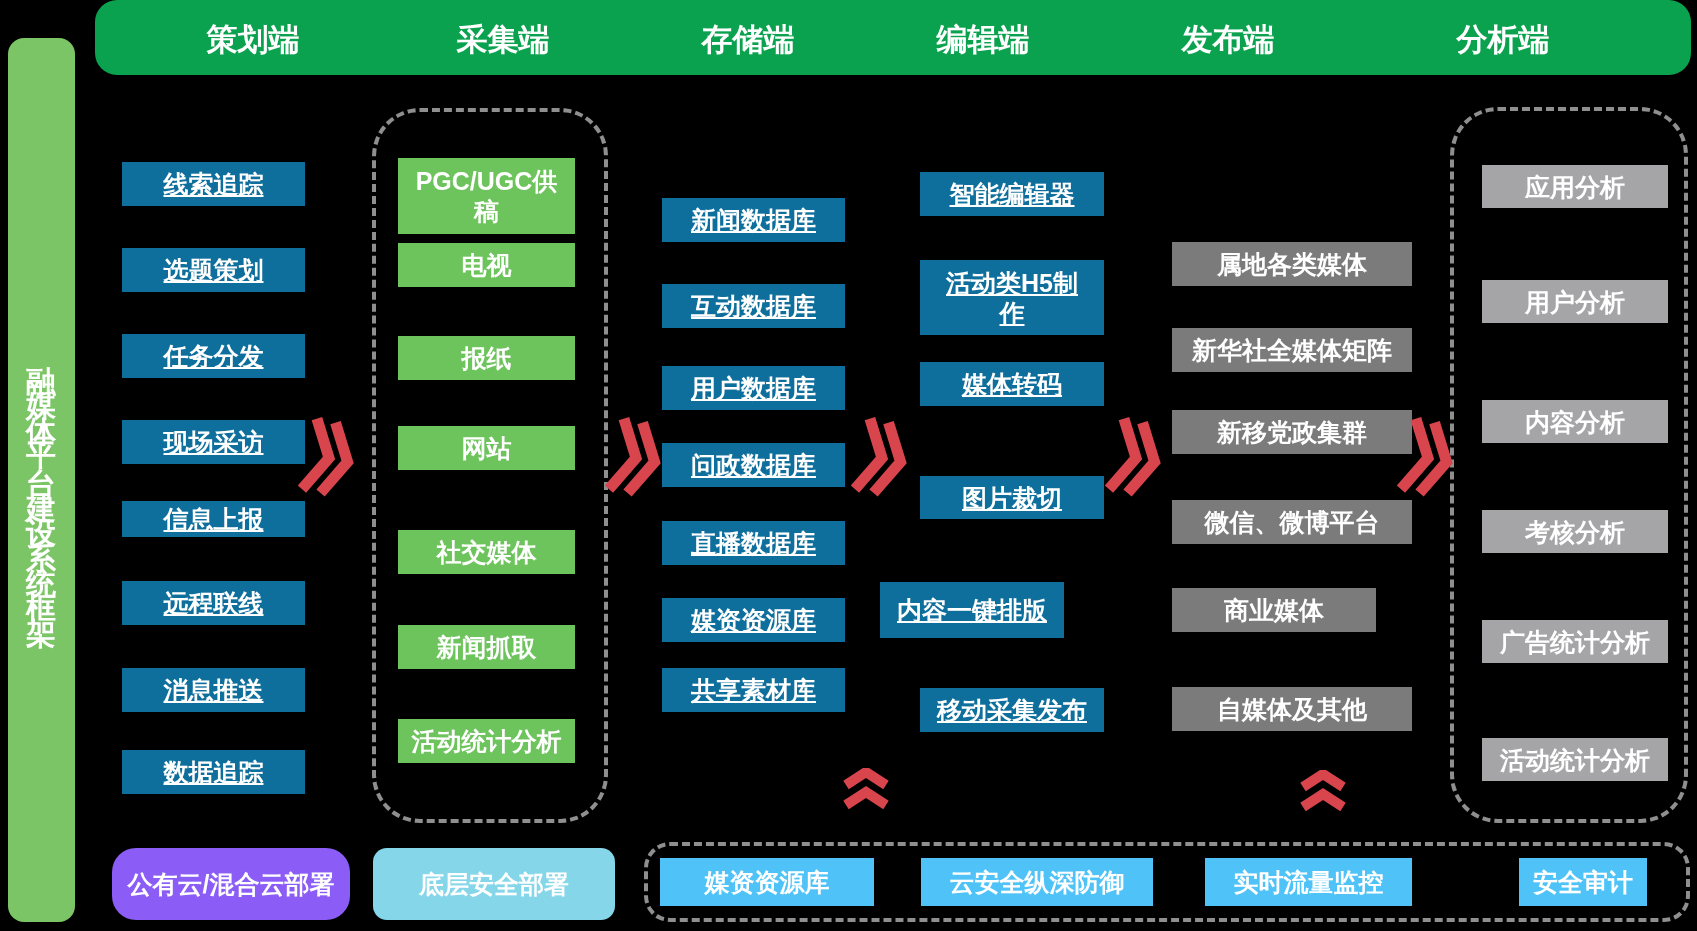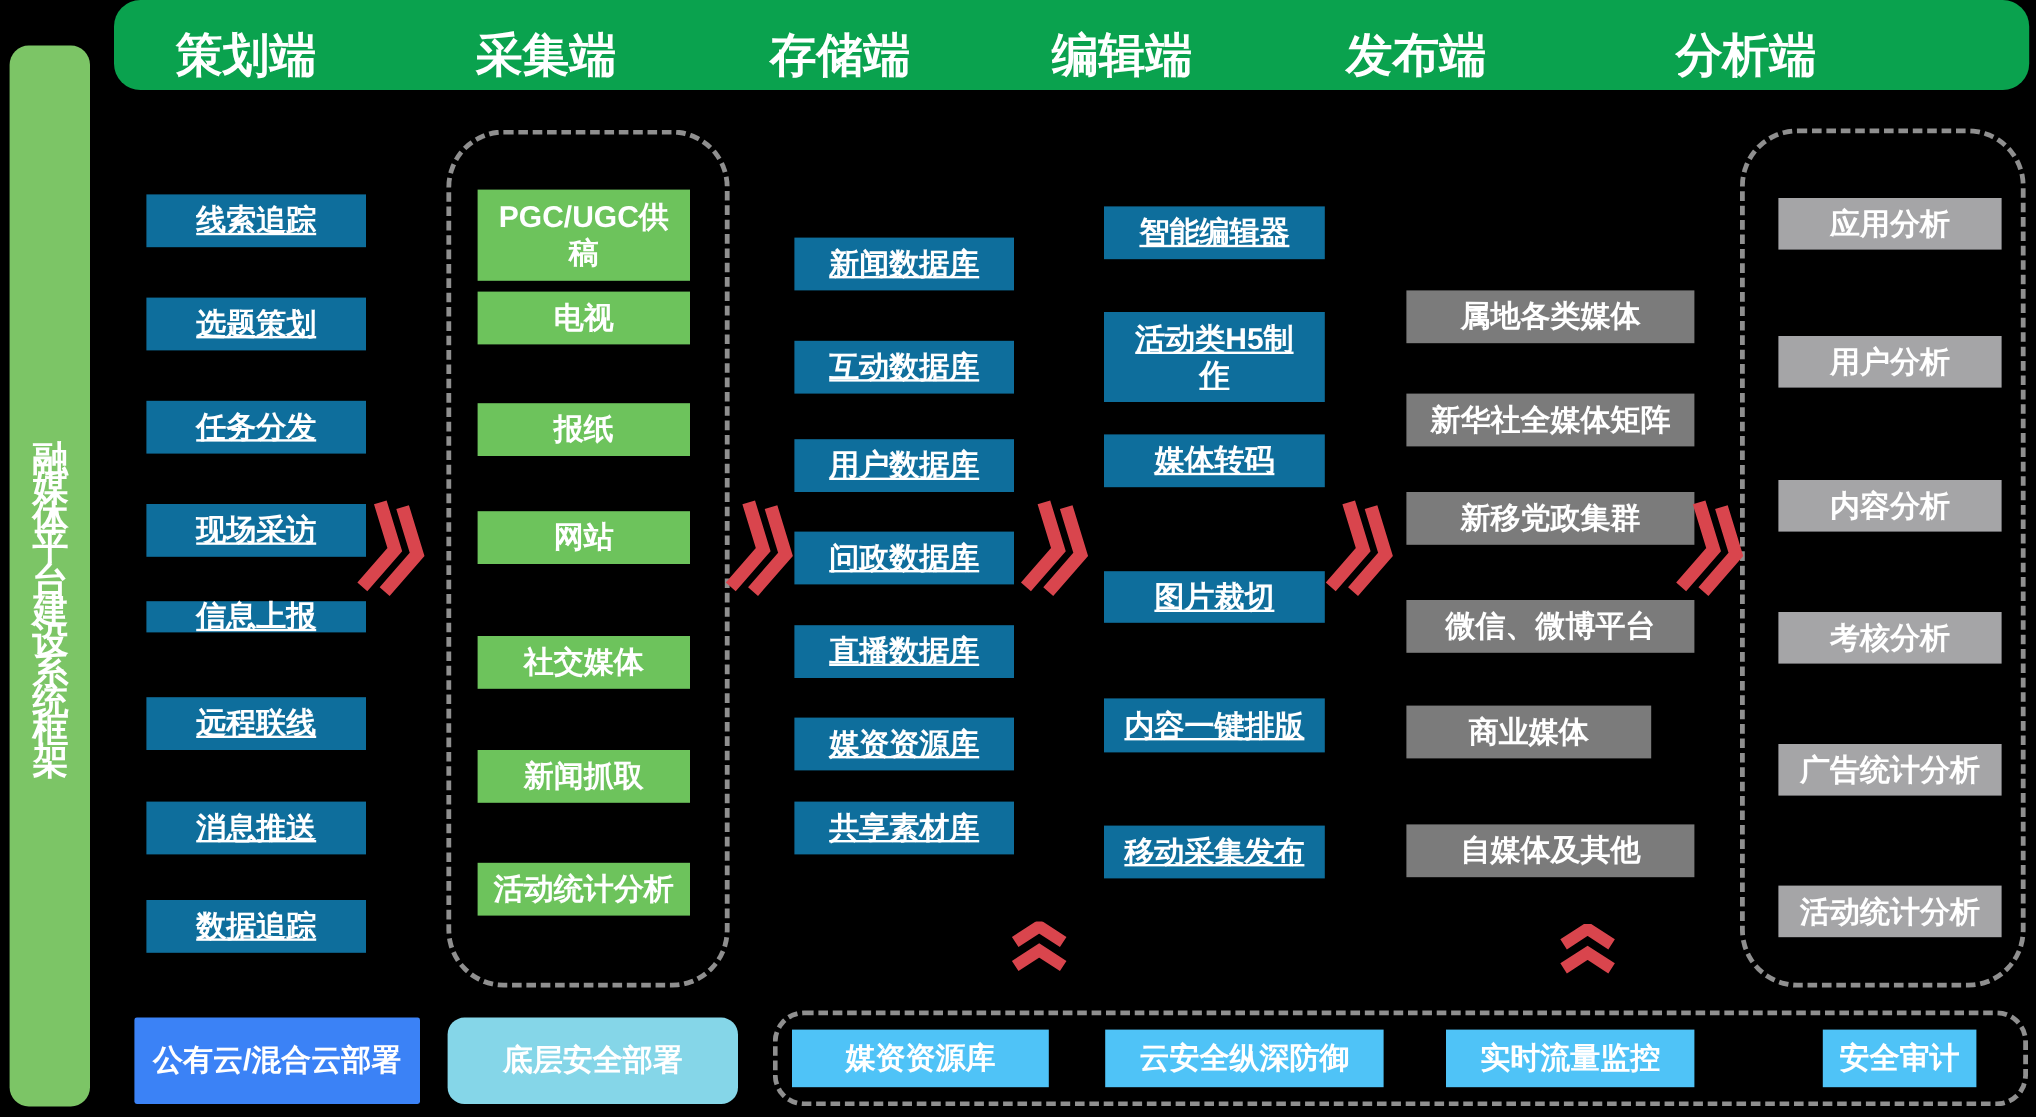--- a/index.html
+++ b/index.html
@@ -6,21 +6,21 @@
   #canvas{
     position:relative;width:1697px;height:931px;background:#000;overflow:hidden;
     font-family:"Liberation Sans","DejaVu Sans",sans-serif;
   }
   .header-bar{
     position:absolute;left:95px;top:0;width:1596px;height:75px;
     background:#0aa24e;border-radius:22px;
   }
   .col-header{
     position:absolute;top:19px;transform:translateX(-50%);
-    color:#fff;font-size:39px;font-weight:bold;white-space:nowrap;
+    color:#fff;font-size:31px;font-weight:bold;white-space:nowrap;margin-left:48px;
   }
   .side-bar{
     position:absolute;left:8px;top:38px;width:67px;height:884px;
     background:#7cc566;border-radius:16px;
     display:flex;align-items:center;justify-content:center;
   }
   .side-title{
     writing-mode:vertical-rl;text-orientation:upright;
     color:#fff;font-size:30px;font-weight:bold;letter-spacing:25px;
     line-height:67px;
@@ -28,21 +28,21 @@
   .box{
     position:absolute;display:flex;align-items:center;justify-content:center;
     text-align:center;color:#fff;font-weight:bold;font-size:25px;line-height:1.2;
     padding:0 14px;box-sizing:border-box;
   }
   .teal{background:#0e6e9c;text-decoration:underline;}
   .green{background:#6dc35c;}
   .gray-dark{background:#7b7b7b;}
   .gray-light{background:#a5a5a7;}
   .lightblue{background:#4fc3f7;}
-  .azure{background:#3b82f6;border-radius:2px;}
+  .azure{background:#8b5cf6;border-radius:24px;}
   .cyan{background:#85d6e8;border-radius:14px;}
   .dashed-panel{
     position:absolute;border:4px dashed #8f8f8f;border-radius:48px;
     box-sizing:border-box;background:transparent;
   }
   .arrow{position:absolute;}
   .arrow-right svg{transform:rotate(12deg);}
 </style>
 </head>
 <body>
@@ -58,21 +58,21 @@
   <div class="col-header" style="left:1455px">分析端</div>
 
   <div class="side-bar">
     <div class="side-title">融媒体平台建设系统框架</div>
   </div>
 
   <div class="box teal" style="left:122px;top:162px;width:183px;height:44px">线索追踪</div>
   <div class="box teal" style="left:122px;top:248px;width:183px;height:44px">选题策划</div>
   <div class="box teal" style="left:122px;top:334px;width:183px;height:44px">任务分发</div>
   <div class="box teal" style="left:122px;top:420px;width:183px;height:44px">现场采访</div>
-  <div class="box teal" style="left:122px;top:501px;width:183px;height:26px">信息上报</div>
+  <div class="box teal" style="left:122px;top:501px;width:183px;height:36px">信息上报</div>
   <div class="box teal" style="left:122px;top:581px;width:183px;height:44px">远程联线</div>
   <div class="box teal" style="left:122px;top:668px;width:183px;height:44px">消息推送</div>
   <div class="box teal" style="left:122px;top:750px;width:183px;height:44px">数据追踪</div>
 
   <div class="dashed-panel" style="left:372px;top:108px;width:236px;height:715px"></div>
   <div class="box green" style="left:398px;top:158px;width:177px;height:76px">PGC/UGC供稿</div>
   <div class="box green" style="left:398px;top:243px;width:177px;height:44px">电视</div>
   <div class="box green" style="left:398px;top:336px;width:177px;height:44px">报纸</div>
   <div class="box green" style="left:398px;top:426px;width:177px;height:44px">网站</div>
   <div class="box green" style="left:398px;top:530px;width:177px;height:44px">社交媒体</div>
@@ -84,21 +84,21 @@
   <div class="box teal" style="left:662px;top:366px;width:183px;height:44px">用户数据库</div>
   <div class="box teal" style="left:662px;top:443px;width:183px;height:44px">问政数据库</div>
   <div class="box teal" style="left:662px;top:521px;width:183px;height:44px">直播数据库</div>
   <div class="box teal" style="left:662px;top:598px;width:183px;height:44px">媒资资源库</div>
   <div class="box teal" style="left:662px;top:668px;width:183px;height:44px">共享素材库</div>
 
   <div class="box teal" style="left:920px;top:172px;width:184px;height:44px">智能编辑器</div>
   <div class="box teal" style="left:920px;top:260px;width:184px;height:75px">活动类H5制作</div>
   <div class="box teal" style="left:920px;top:362px;width:184px;height:44px">媒体转码</div>
   <div class="box teal" style="left:920px;top:476px;width:184px;height:43px">图片裁切</div>
-  <div class="box teal" style="left:920px;top:582px;width:184px;height:45px;padding:0 4px">内容一键排版</div>
+  <div class="box teal" style="left:880px;top:582px;width:184px;height:56px;padding:0 4px">内容一键排版</div>
   <div class="box teal" style="left:920px;top:688px;width:184px;height:44px;padding:0 4px">移动采集发布</div>
 
   <div class="box gray-dark" style="left:1172px;top:242px;width:240px;height:44px">属地各类媒体</div>
   <div class="box gray-dark" style="left:1172px;top:328px;width:240px;height:44px;padding:0 6px">新华社全媒体矩阵</div>
   <div class="box gray-dark" style="left:1172px;top:410px;width:240px;height:44px">新移党政集群</div>
   <div class="box gray-dark" style="left:1172px;top:500px;width:240px;height:44px">微信、微博平台</div>
   <div class="box gray-dark" style="left:1172px;top:588px;width:204px;height:44px">商业媒体</div>
   <div class="box gray-dark" style="left:1172px;top:687px;width:240px;height:44px">自媒体及其他</div>
 
   <div class="dashed-panel" style="left:1450px;top:107px;width:238px;height:716px"></div>

